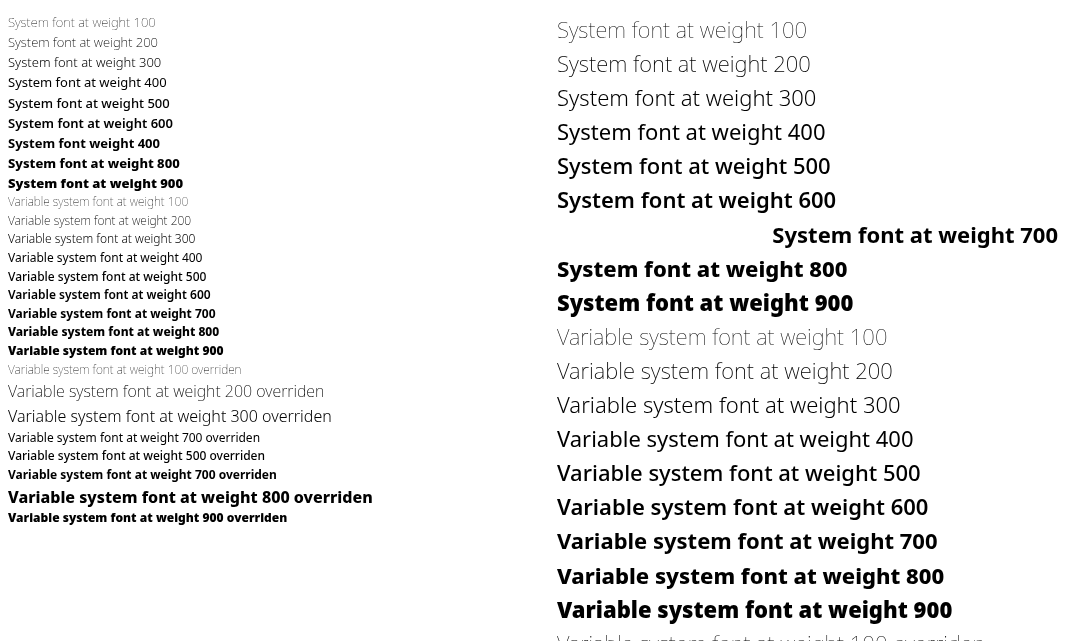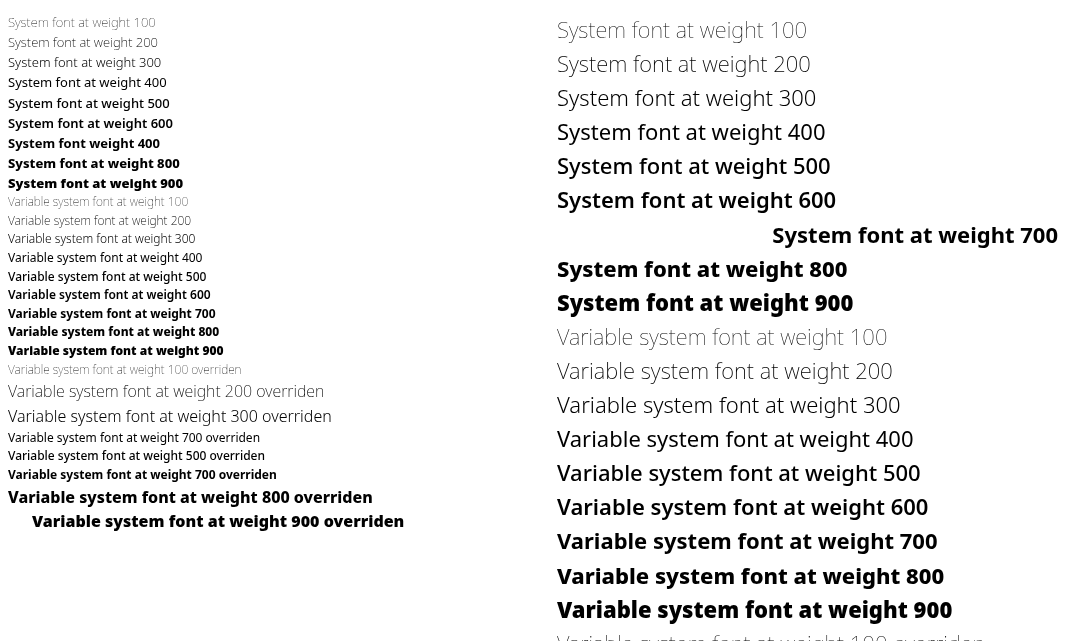--- a/index.html
+++ b/index.html
@@ -50,21 +50,21 @@
       <span class="text-item" style="font-weight: 700; font-size: 12px;">Variable system font at weight 700</span>
       <span class="text-item" style="font-weight: 800; font-size: 12px;">Variable system font at weight 800</span>
       <span class="text-item" style="font-weight: 900; font-size: 12px;">Variable system font at weight 900</span>
       <span class="text-item" style="font-weight: 100; font-size: 12px;">Variable system font at weight 100 overriden</span>
       <span class="text-item" style="font-weight: 200; font-size: 16px;">Variable system font at weight 200 overriden</span>
       <span class="text-item" style="font-weight: 300; font-size: 16px;">Variable system font at weight 300 overriden</span>
       <span class="text-item" style="font-weight: 400; font-size: 12px;">Variable system font at weight 700 overriden</span>
       <span class="text-item" style="font-weight: 500; font-size: 12px;">Variable system font at weight 500 overriden</span>
       <span class="text-item" style="font-weight: 700; font-size: 12px;">Variable system font at weight 700 overriden</span>
       <span class="text-item" style="font-weight: 800; font-size: 16px;">Variable system font at weight 800 overriden</span>
-      <span class="text-item" style="font-weight: 900; font-size: 16px; margin-left: 24px;">Variable system font at weight 900 overriden</span>
+      <span class="text-item" style="font-weight: 900; font-size: 12px;">Variable system font at weight 900 overriden</span>
     </div>
   <div class="column column-right" id="right-column">
       <span class="text-item" style="font-weight: 100; font-size: 22px;">System font at weight 100</span>
       <span class="text-item" style="font-weight: 200; font-size: 22px;">System font at weight 200</span>
       <span class="text-item" style="font-weight: 300; font-size: 22px;">System font at weight 300</span>
       <span class="text-item" style="font-weight: 400; font-size: 22px;">System font at weight 400</span>
       <span class="text-item" style="font-weight: 500; font-size: 22px;">System font at weight 500</span>
       <span class="text-item" style="font-weight: 600; font-size: 22px;">System font at weight 600</span>
       <span class="text-item" style="font-weight: 700; font-size: 22px; text-align: right;">System font at weight 700</span>
       <span class="text-item" style="font-weight: 800; font-size: 22px;">System font at weight 800</span>

